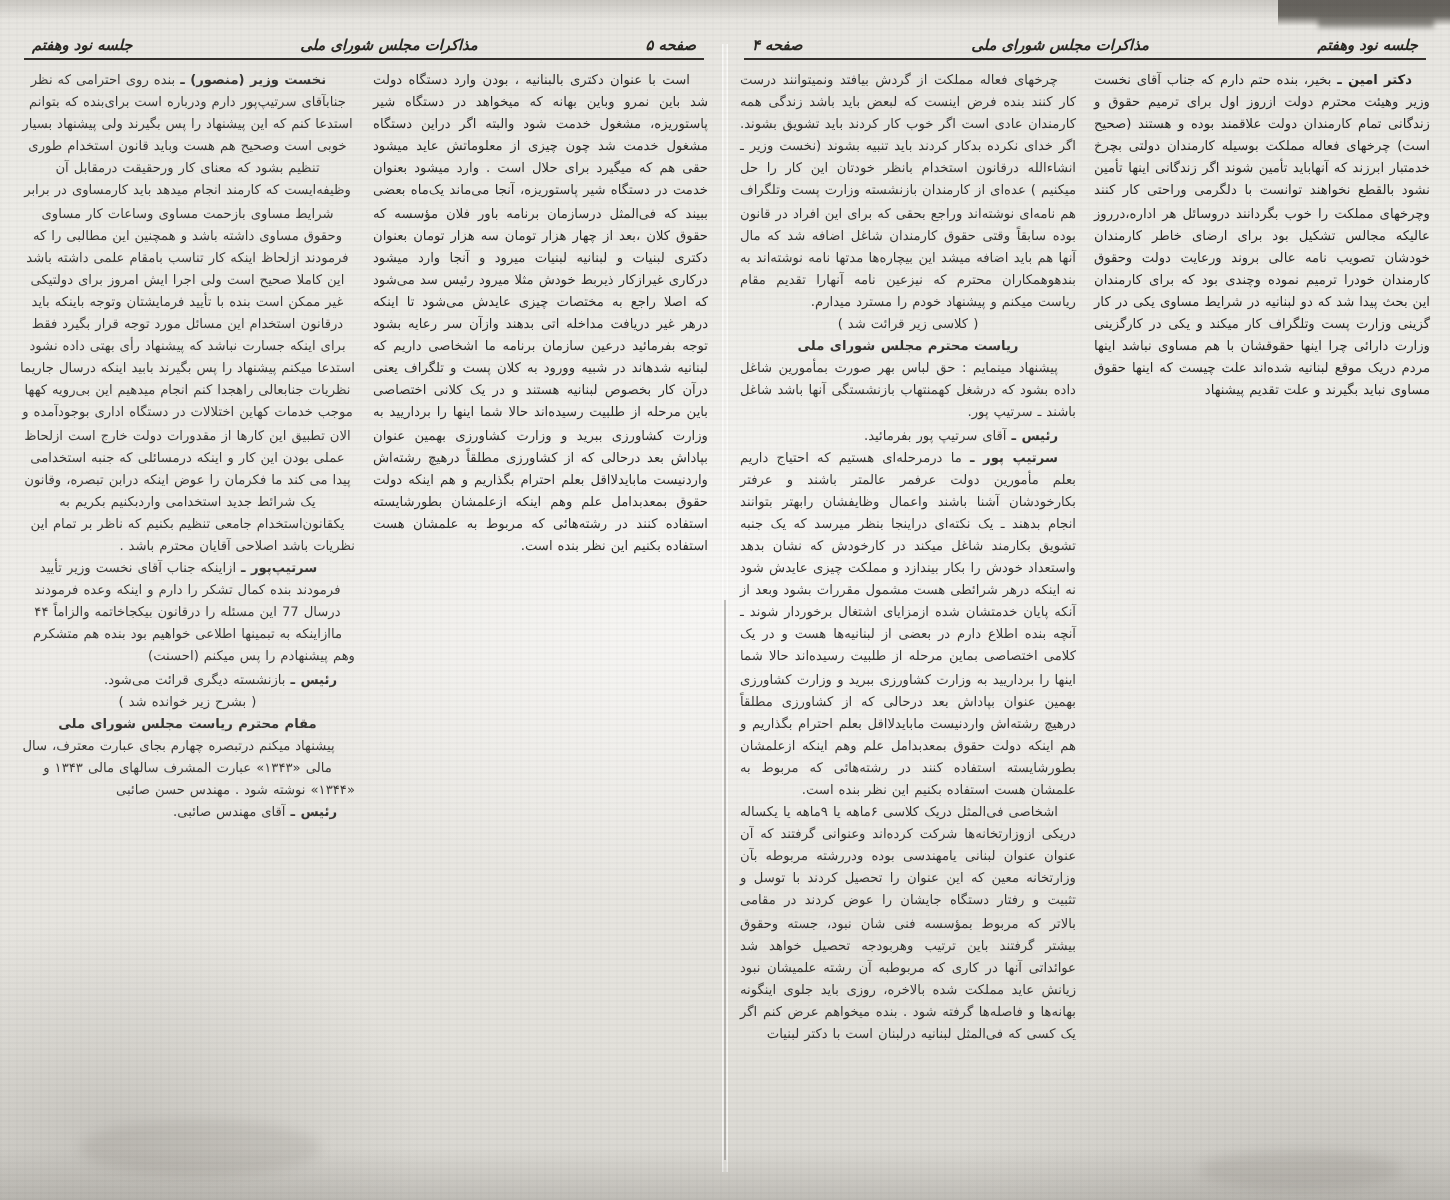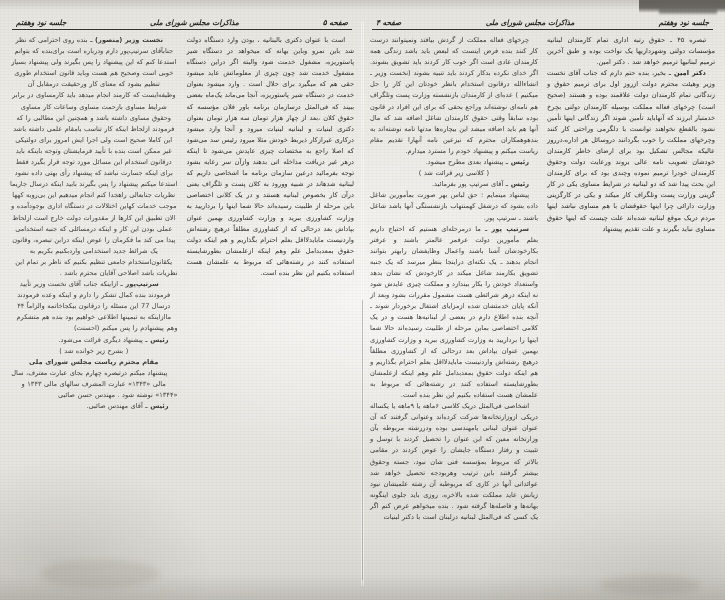--- a/index.html
+++ b/index.html
@@ -112,50 +112,49 @@
 
   <div class="page page-right">
     <div class="runhead">
       <span>جلسه نود وهفتم</span>
       <span class="rh-center">مذاکرات مجلس شورای ملی</span>
       <span>صفحه ۴</span>
     </div>
     <div class="rule"></div>
     <div class="cols">
       <div class="col ink-a">
-        <p><span class="sp"></span><span>تبصره ۴۵ ـ حقوق رتبه اداری تمام کارمندان لبنانیه مؤسسات دولتی وشهرداریها یک نواخت بوده و طبق آخرین ترمیم لبنانیها ترمیم خواهد شد . دکتر امین.</span></p>
         <p><span class="sp">دکتر امین ـ</span> <span>بخیر، بنده حتم دارم که جناب آقای نخست وزیر وهیئت محترم دولت ازروز اول برای ترمیم حقوق و زندگانی تمام کارمندان دولت علاقمند بوده و هستند (صحیح است) چرخهای فعاله مملکت بوسیله کارمندان دولتی بچرخ خدمتبار ابرزند که آنهاباید تأمین شوند اگر زندگانی اینها تأمین نشود بالقطع نخواهند توانست با دلگرمی وراحتی کار کنند وچرخهای مملکت را خوب بگردانند دروسائل هر اداره،درروز عالیکه مجالس تشکیل بود برای ارضای خاطر کارمندان خودشان تصویب نامه عالی بروند ورعایت دولت وحقوق کارمندان خودرا ترمیم نموده وچندی بود که برای کارمندان این بحث پیدا شد که دو لبنانیه در شرایط مساوی یکی در کار گزینی وزارت پست وتلگراف کار میکند و یکی در کارگزینی وزارت دارائی چرا اینها حقوقشان با هم مساوی نباشد اینها مردم دریک موقع لبنانیه شده‌اند علت چیست که اینها حقوق مساوی نباید بگیرند و علت تقدیم پیشنهاد</span></p>
       </div>
       <div class="col ink-b">
         <p><span>چرخهای فعاله مملکت از گردش بیافتد ونمیتوانند درست کار کنند بنده فرض اینست که لبعض باید باشد زندگی همه کارمندان عادی است اگر خوب کار کردند باید تشویق بشوند. اگر خدای نکرده بدکار کردند باید تنبیه بشوند (نخست وزیر ـ انشاءالله درقانون استخدام بانظر خودتان این کار را حل میکنیم ) عده‌ای از کارمندان بازنشسته وزارت پست وتلگراف هم نامه‌ای نوشته‌اند وراجع بحقی که برای این افراد در قانون بوده سابقاً وقتی حقوق کارمندان شاغل اضافه شد که مال آنها هم باید اضافه میشد این بیچاره‌ها مدتها نامه نوشته‌اند به بندهوهمکاران محترم که نیزعین نامه آنهارا تقدیم مقام ریاست میکنم و پیشنهاد خودم را مسترد میدارم.</span></p>
-        <p><span class="sp">رئیس ـ</span> <span>پیشنهاد بعدی مطرح میشود.</span></p>
         <div class="ctr paren">( کلاسی زیر قرائت شد )</div>
+        <div class="hd">ریاست محترم مجلس شورای ملی</div>
+        <p><span>پیشنهاد مینمایم : حق لباس بهر صورت بمأمورین شاغل داده بشود که درشغل کهمنتهاب بازنشستگی آنها باشد شاغل باشند ـ سرتیپ پور.</span></p>
         <p><span class="sp">رئیس ـ</span> <span>آقای سرتیپ پور بفرمائید.</span></p>
-        <p><span>پیشنهاد مینمایم : حق لباس بهر صورت بمأمورین شاغل داده بشود که درشغل کهمنتهاب بازنشستگی آنها باشد شاغل باشند ـ سرتیپ پور.</span></p>
         <p><span class="sp">سرتیپ پور ـ</span> <span>ما درمرحله‌ای هستیم که احتیاج داریم بعلم مأمورین دولت عرفمر عالمتر باشند و عرفتر بکارخودشان آشنا باشند واعمال وظایفشان رابهتر بتوانند انجام بدهند ـ یک نکته‌ای دراینجا بنظر میرسد که یک جنبه تشویق بکارمند شاغل میکند در کارخودش که نشان بدهد واستعداد خودش را بکار بیندازد و مملکت چیزی عایدش شود نه اینکه درهر شرائطی هست مشمول مقررات بشود وبعد از آنکه پایان خدمتشان شده ازمزایای اشتغال برخوردار شوند ـ آنچه بنده اطلاع دارم در بعضی از لبنانیه‌ها هست و در یک کلامی اختصاصی بماین مرحله از طلبیت رسیده‌اند حالا شما اینها را برداریید به وزارت کشاورزی ببرید و وزارت کشاورزی بهمین عنوان بپاداش بعد درحالی که از کشاورزی مطلقاً درهیچ رشته‌اش واردنیست مابایدلااقل بعلم احترام بگذاریم و هم اینکه دولت حقوق بمعدبدامل علم وهم اینکه ازعلمشان بطورشایسته استفاده کنند در رشته‌هائی که مربوط به علمشان هست استفاده بکنیم این نظر بنده است.</span></p>
         <p><span>اشخاصی فی‌المثل دریک کلاسی ۶ماهه یا ۹ماهه یا یکساله دریکی ازوزارتخانه‌ها شرکت کرده‌اند وعنوانی گرفتند که آن عنوان عنوان لبنانی یامهندسی بوده ودررشته مربوطه بآن وزارتخانه معین که این عنوان را تحصیل کردند با توسل و تثبیت و رفتار دستگاه جایشان را عوض کردند در مقامی بالاتر که مربوط بمؤسسه فنی شان نبود، جسته وحقوق بیشتر گرفتند باین ترتیب وهربودجه تحصیل خواهد شد عوائداتی آنها در کاری که مربوطبه آن رشته علمیشان نبود زیانش عاید مملکت شده بالاخره، روزی باید جلوی اینگونه بهانه‌ها و فاصله‌ها گرفته شود . بنده میخواهم عرض کنم اگر یک کسی که فی‌المثل لبنانیه درلبنان است با دکتر لبنیات</span></p>
       </div>
     </div>
   </div>
 
   <div class="page page-left">
     <div class="runhead">
       <span>صفحه ۵</span>
       <span class="rh-center">مذاکرات مجلس شورای ملی</span>
       <span>جلسه نود وهفتم</span>
     </div>
     <div class="rule"></div>
     <div class="cols">
       <div class="col ink-c">
         <p><span>است با عنوان دکتری بالبنانیه ، بودن وارد دستگاه دولت شد باین نمرو وباین بهانه که میخواهد در دستگاه شیر پاستوریزه، مشغول خدمت شود والبته اگر دراین دستگاه مشغول خدمت شد چون چیزی از معلوماتش عاید میشود حقی هم که میگیرد برای حلال است . وارد میشود بعنوان خدمت در دستگاه شیر پاستوریزه، آنجا می‌ماند یک‌ماه بعضی ببیند که فی‌المثل درسازمان برنامه باور فلان مؤسسه که حقوق کلان ،بعد از چهار هزار تومان سه هزار تومان بعنوان دکتری لبنیات و لبنانیه لبنیات میرود و آنجا وارد میشود درکاری غیرازکار ذیربط خودش مثلا میرود رئیس سد می‌شود که اصلا راجع به مختصات چیزی عایدش می‌شود تا اینکه درهر غیر دریافت مداخله اتی بدهند وازآن سر رعایه بشود توجه بفرمائید درعین سازمان برنامه ما اشخاصی داریم که لبنانیه شدهاند در شبیه وورود به کلان پست و تلگراف یعنی درآن کار بخصوص لبنانیه هستند و در یک کلانی اختصاصی باین مرحله از طلبیت رسیده‌اند حالا شما اینها را برداریید به وزارت کشاورزی ببرید و وزارت کشاورزی بهمین عنوان بپاداش بعد درحالی که از کشاورزی مطلقاً درهیچ رشته‌اش واردنیست مابایدلااقل بعلم احترام بگذاریم و هم اینکه دولت حقوق بمعدبدامل علم وهم اینکه ازعلمشان بطورشایسته استفاده کنند در رشته‌هائی که مربوط به علمشان هست استفاده بکنیم این نظر بنده است.</span></p>
       </div>
       <div class="col ink-d">
         <p><span class="sp">نخست وزیر (منصور) ـ</span> <span>بنده روی احترامی که نظر جنابآقای سرتیپ‌پور دارم ودرباره است برای‌بنده که بتوانم استدعا کنم که این پیشنهاد را پس بگیرند ولی پیشنهاد بسیار خوبی است وصحیح هم هست وباید قانون استخدام طوری تنظیم بشود که معنای کار ورحقیقت درمقابل آن وظیفه‌ایست که کارمند انجام میدهد باید کارمساوی در برابر شرایط مساوی بازحمت مساوی وساعات کار مساوی وحقوق مساوی داشته باشد و همچنین این مطالبی را که فرمودند ازلحاظ اینکه کار تناسب بامقام علمی داشته باشد این کاملا صحیح است ولی اجرا ایش امروز برای دولتیکی غیر ممکن است بنده با تأیید فرمایشتان وتوجه باینکه باید درقانون استخدام این مسائل مورد توجه قرار بگیرد فقط برای اینکه جسارت نباشد که پیشنهاد رأی بهتی داده نشود استدعا میکنم پیشنهاد را پس بگیرند بابید اینکه درسال جاریما نظریات جنابعالی راهجدا کنم انجام میدهیم این بی‌رویه کهها موجب خدمات کهاین اختلالات در دستگاه اداری بوجودآمده و الان تطبیق این کارها از مقدورات دولت خارج است ازلحاظ عملی بودن این کار و اینکه درمسائلی که جنبه استخدامی پیدا می کند ما فکرمان را عوض اینکه درابن تبصره، وقانون یک شرائط جدید استخدامی واردبکنیم بکریم به یکقانون‌استخدام جامعی تنظیم بکنیم که ناظر بر تمام این نظریات باشد اصلاحی آقایان محترم باشد .</span></p>
         <p><span class="sp">سرتیپ‌پور ـ</span> <span>ازاینکه جناب آقای نخست وزیر تأیید فرمودند بنده کمال تشکر را دارم و اینکه وعده فرمودند درسال 77 این مسئله را درقانون بیکجاخاتمه والزاماً ۴۴ ماازاینکه به تبمینها اطلاعی خواهیم بود بنده هم متشکرم وهم پیشنهادم را پس میکنم (احسنت)</span></p>
-        <p><span class="sp">رئیس ـ</span> <span>پیشنهاد دیگری قرائت می‌شود.</span></p>
+        <p><span class="sp">رئیس ـ</span> <span>بازنشسته دیگری قرائت می‌شود.</span></p>
         <div class="ctr paren">( بشرح زیر خوانده شد )</div>
         <div class="hd">مقام محترم ریاست مجلس شورای ملی</div>
         <p><span>پیشنهاد میکنم درتبصره چهارم بجای عبارت معترف، سال مالی «۱۳۴۳» عبارت المشرف سالهای مالی ۱۳۴۳ و «۱۳۴۴» نوشته شود . مهندس حسن صائبی</span></p>
         <p><span class="sp">رئیس ـ</span> <span>آقای مهندس صائبی.</span></p>
       </div>
     </div>
   </div>
 
 </div>
 

